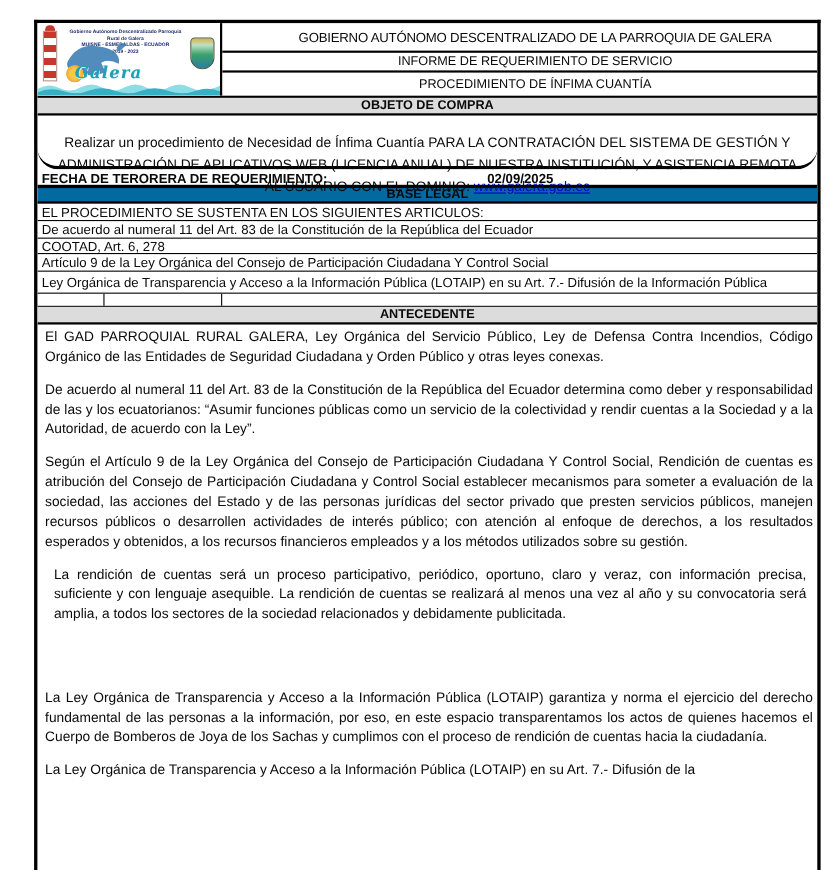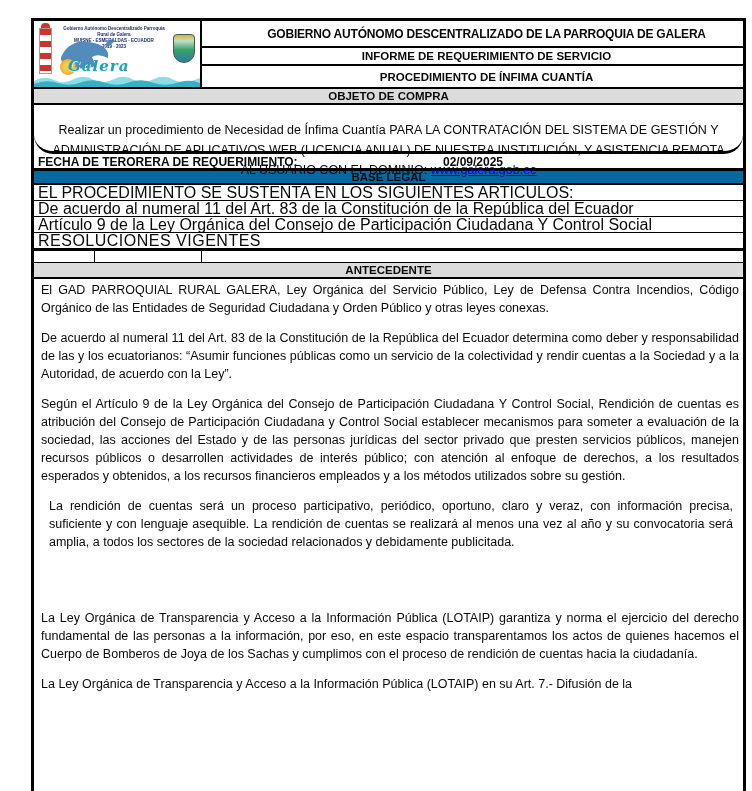--- a/index.html
+++ b/index.html
@@ -22,21 +22,21 @@
   }
   
   .header { display: flex; border-bottom: 2px solid #000; height: 68px; }
   .logo-cell {
     width: 168px; border-right: 2px solid #000;
     position: relative; overflow: hidden; background: #fff;
   }
   .title-col { flex: 1; display: flex; flex-direction: column; }
   .title-row {
     display: flex; align-items: center; justify-content: center;
-    font-weight: bold; text-align: center; padding-left: 28px;
+    font-weight: normal; text-align: center; padding-left: 28px;
   }
   .title-row.org  { height: 27px; border-bottom: 2px solid #000; font-size: 12px; letter-spacing: -0.2px; }
   .title-row.docn { height: 18px; border-bottom: 2px solid #000; font-size: 11.5px; }
   .title-row.proc { flex: 1; font-size: 11.5px; }
   
   .lighthouse {
     position: absolute; left: 5px; top: 7px; width: 13px; height: 46px;
     background: repeating-linear-gradient(180deg, #c8372d 0 6px, #ffffff 6px 12px);
     border: 1px solid #b8958a;
   }
@@ -87,21 +87,21 @@
   .objeto-text a {
     color: #0000cc; text-decoration: underline; cursor: pointer;
   }
   
   .info-row { position: relative; height: 16px; border-bottom: 2px solid #000; font-weight: bold; font-size: 12px; }
   .info-row .lbl { position: absolute; left: 4px; top: 1px; white-space: nowrap; }
   .info-row .val { position: absolute; left: 169px; right: 0; top: 1px; text-align: center; }
   
   .legal-row {
     border-bottom: 1px solid #000;
-    font-size: 16px; line-height: 14px;
+    font-size: 12px; line-height: 14px;
     padding: 1px 4px 0 4px;
   }
   .legal-row.r2 { line-height: 12px; }
   .legal-row.r4 { line-height: 16px; padding-top: 2px; padding-bottom: 1px; }
   .legal-row.r5 { border-bottom: 3px solid #000; letter-spacing: 0.5px; }
   .empty-row { display: flex; height: 12px; border-bottom: 1px solid #000; }
   .empty-row .c1 { width: 61px; border-right: 1px solid #000; }
   .empty-row .c2 { width: 107px; border-right: 1px solid #000; }
   .empty-row .c3 { flex: 1; }
   
@@ -148,22 +148,23 @@
   <div class="objeto-text"><span>Realizar un procedimiento de Necesidad de Ínfima Cuantía PARA LA CONTRATACIÓN DEL SISTEMA DE GESTIÓN Y ADMINISTRACIÓN DE APLICATIVOS WEB (LICENCIA ANUAL) DE NUESTRA INSTITUCIÓN, Y ASISTENCIA REMOTA AL USUARIO CON EL DOMINIO: </span><a>www.galera.gob.ec</a></div>
 
   <div class="info-row">
     <span class="lbl">FECHA DE TERORERA DE REQUERIMIENTO:</span>
     <span class="val">02/09/2025</span>
   </div>
 
   <div class="section-bar white">BASE LEGAL</div>
   <div class="legal-row r0">EL PROCEDIMIENTO SE SUSTENTA EN LOS SIGUIENTES ARTICULOS:</div>
   <div class="legal-row r1">De acuerdo al numeral 11 del Art. 83 de la Constitución de la República del Ecuador</div>
+  <div class="legal-row r2">COOTAD, Art. 6, 278</div>
   <div class="legal-row r3">Artículo 9 de la Ley Orgánica del Consejo de Participación Ciudadana Y Control Social</div>
-  <div class="legal-row r5">RESOLUCIONES VIGENTES</div>
+  <div class="legal-row r4">Ley Orgánica de Transparencia y Acceso a la Información Pública (LOTAIP) en su Art. 7.- Difusión de la Información Pública</div>
   <div class="empty-row">
     <div class="c1"></div>
     <div class="c2"></div>
     <div class="c3"></div>
   </div>
 
   <div class="section-bar gray ant-bar">ANTECEDENTE</div>
   <div class="ant-text">
     <p>El GAD PARROQUIAL RURAL GALERA, Ley Orgánica del Servicio Público, Ley de Defensa Contra Incendios, Código Orgánico de las Entidades de Seguridad Ciudadana y Orden Público y otras leyes conexas.</p>
     <p>De acuerdo al numeral 11 del Art. 83 de la Constitución de la República del Ecuador determina como deber y responsabilidad de las y los ecuatorianos: “Asumir funciones públicas como un servicio de la colectividad y rendir cuentas a la Sociedad y a la Autoridad, de acuerdo con la Ley”.</p>

